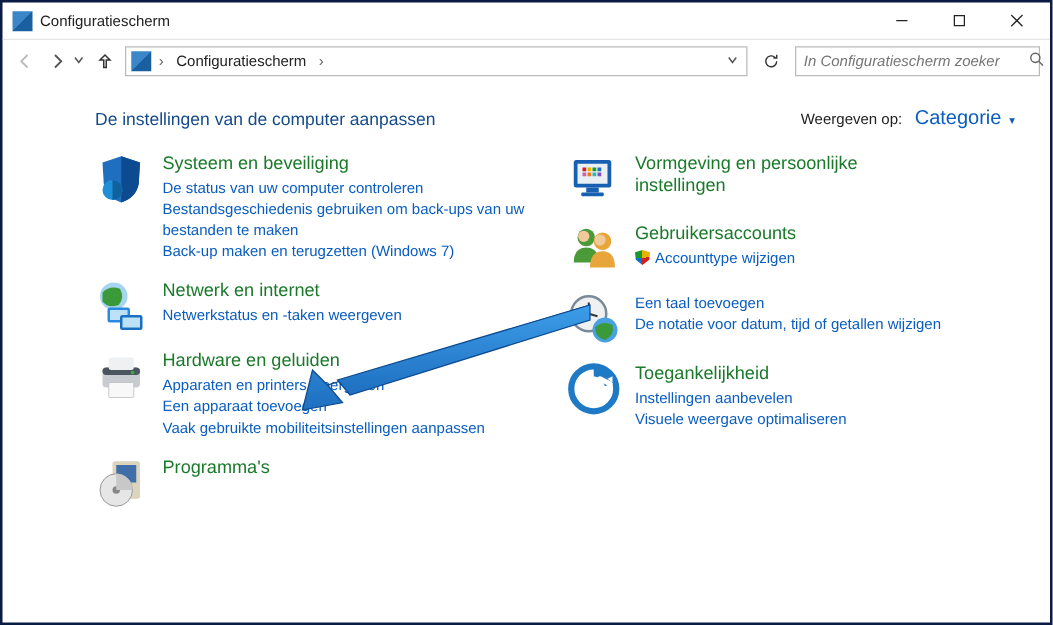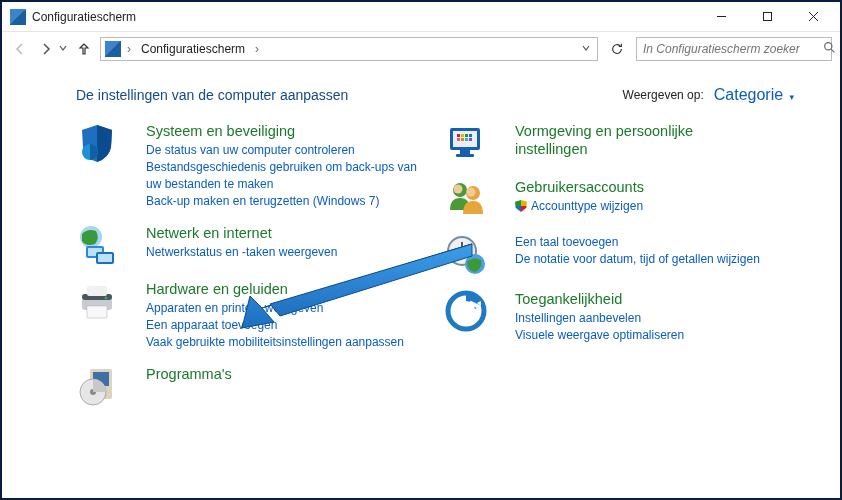--- a/index.html
+++ b/index.html
@@ -62,36 +62,36 @@
     width: 196px; height: 24px; border: 1px solid #bbb;
     display:flex; align-items:center; padding: 0 4px; gap:21px;
   }
   .searchbox input {
     border: none; outline: none; flex:1; font-size:12px; font-style: italic; color:#888;
     background: transparent;
   }
   .searchbox .sicon { color:#555; }
   
   .content {
-    padding: 20px 46px 10px 74px;
+    padding: 20px 28px 10px 74px;
     position: relative;
   }
   .header-row {
     display:flex; align-items:center; margin-bottom: 18px;
   }
   .page-heading {
     font-size: 14px; color: #144a8a; flex:1;
   }
   .viewby-label { font-size: 12px; color:#222; margin-right: 10px;}
   .viewby-value { font-size: 16px; color: #0a5dbf; }
   .viewby-chev { color:#0a5dbf; font-size:9px; margin-left:3px;}
   .columns { display:flex; gap: 20px; }
   .col { flex: 1; }
   .cat {
-    display:flex; gap: 28px;
+    display:flex; gap: 12px;
     margin-bottom: 14px;
   }
   .cat-icon {
     width: 42px; height: 42px; flex: 0 0 42px;
     display:flex; align-items:center; justify-content:center;
   }
   .cat-icon svg { width: 42px; height: 42px; }
   .cat-body { padding-top: 0px; }
   .cat-title {
     color: #1a7a2a; font-size: 14.5px; line-height: 18px; margin-bottom: 2px;

